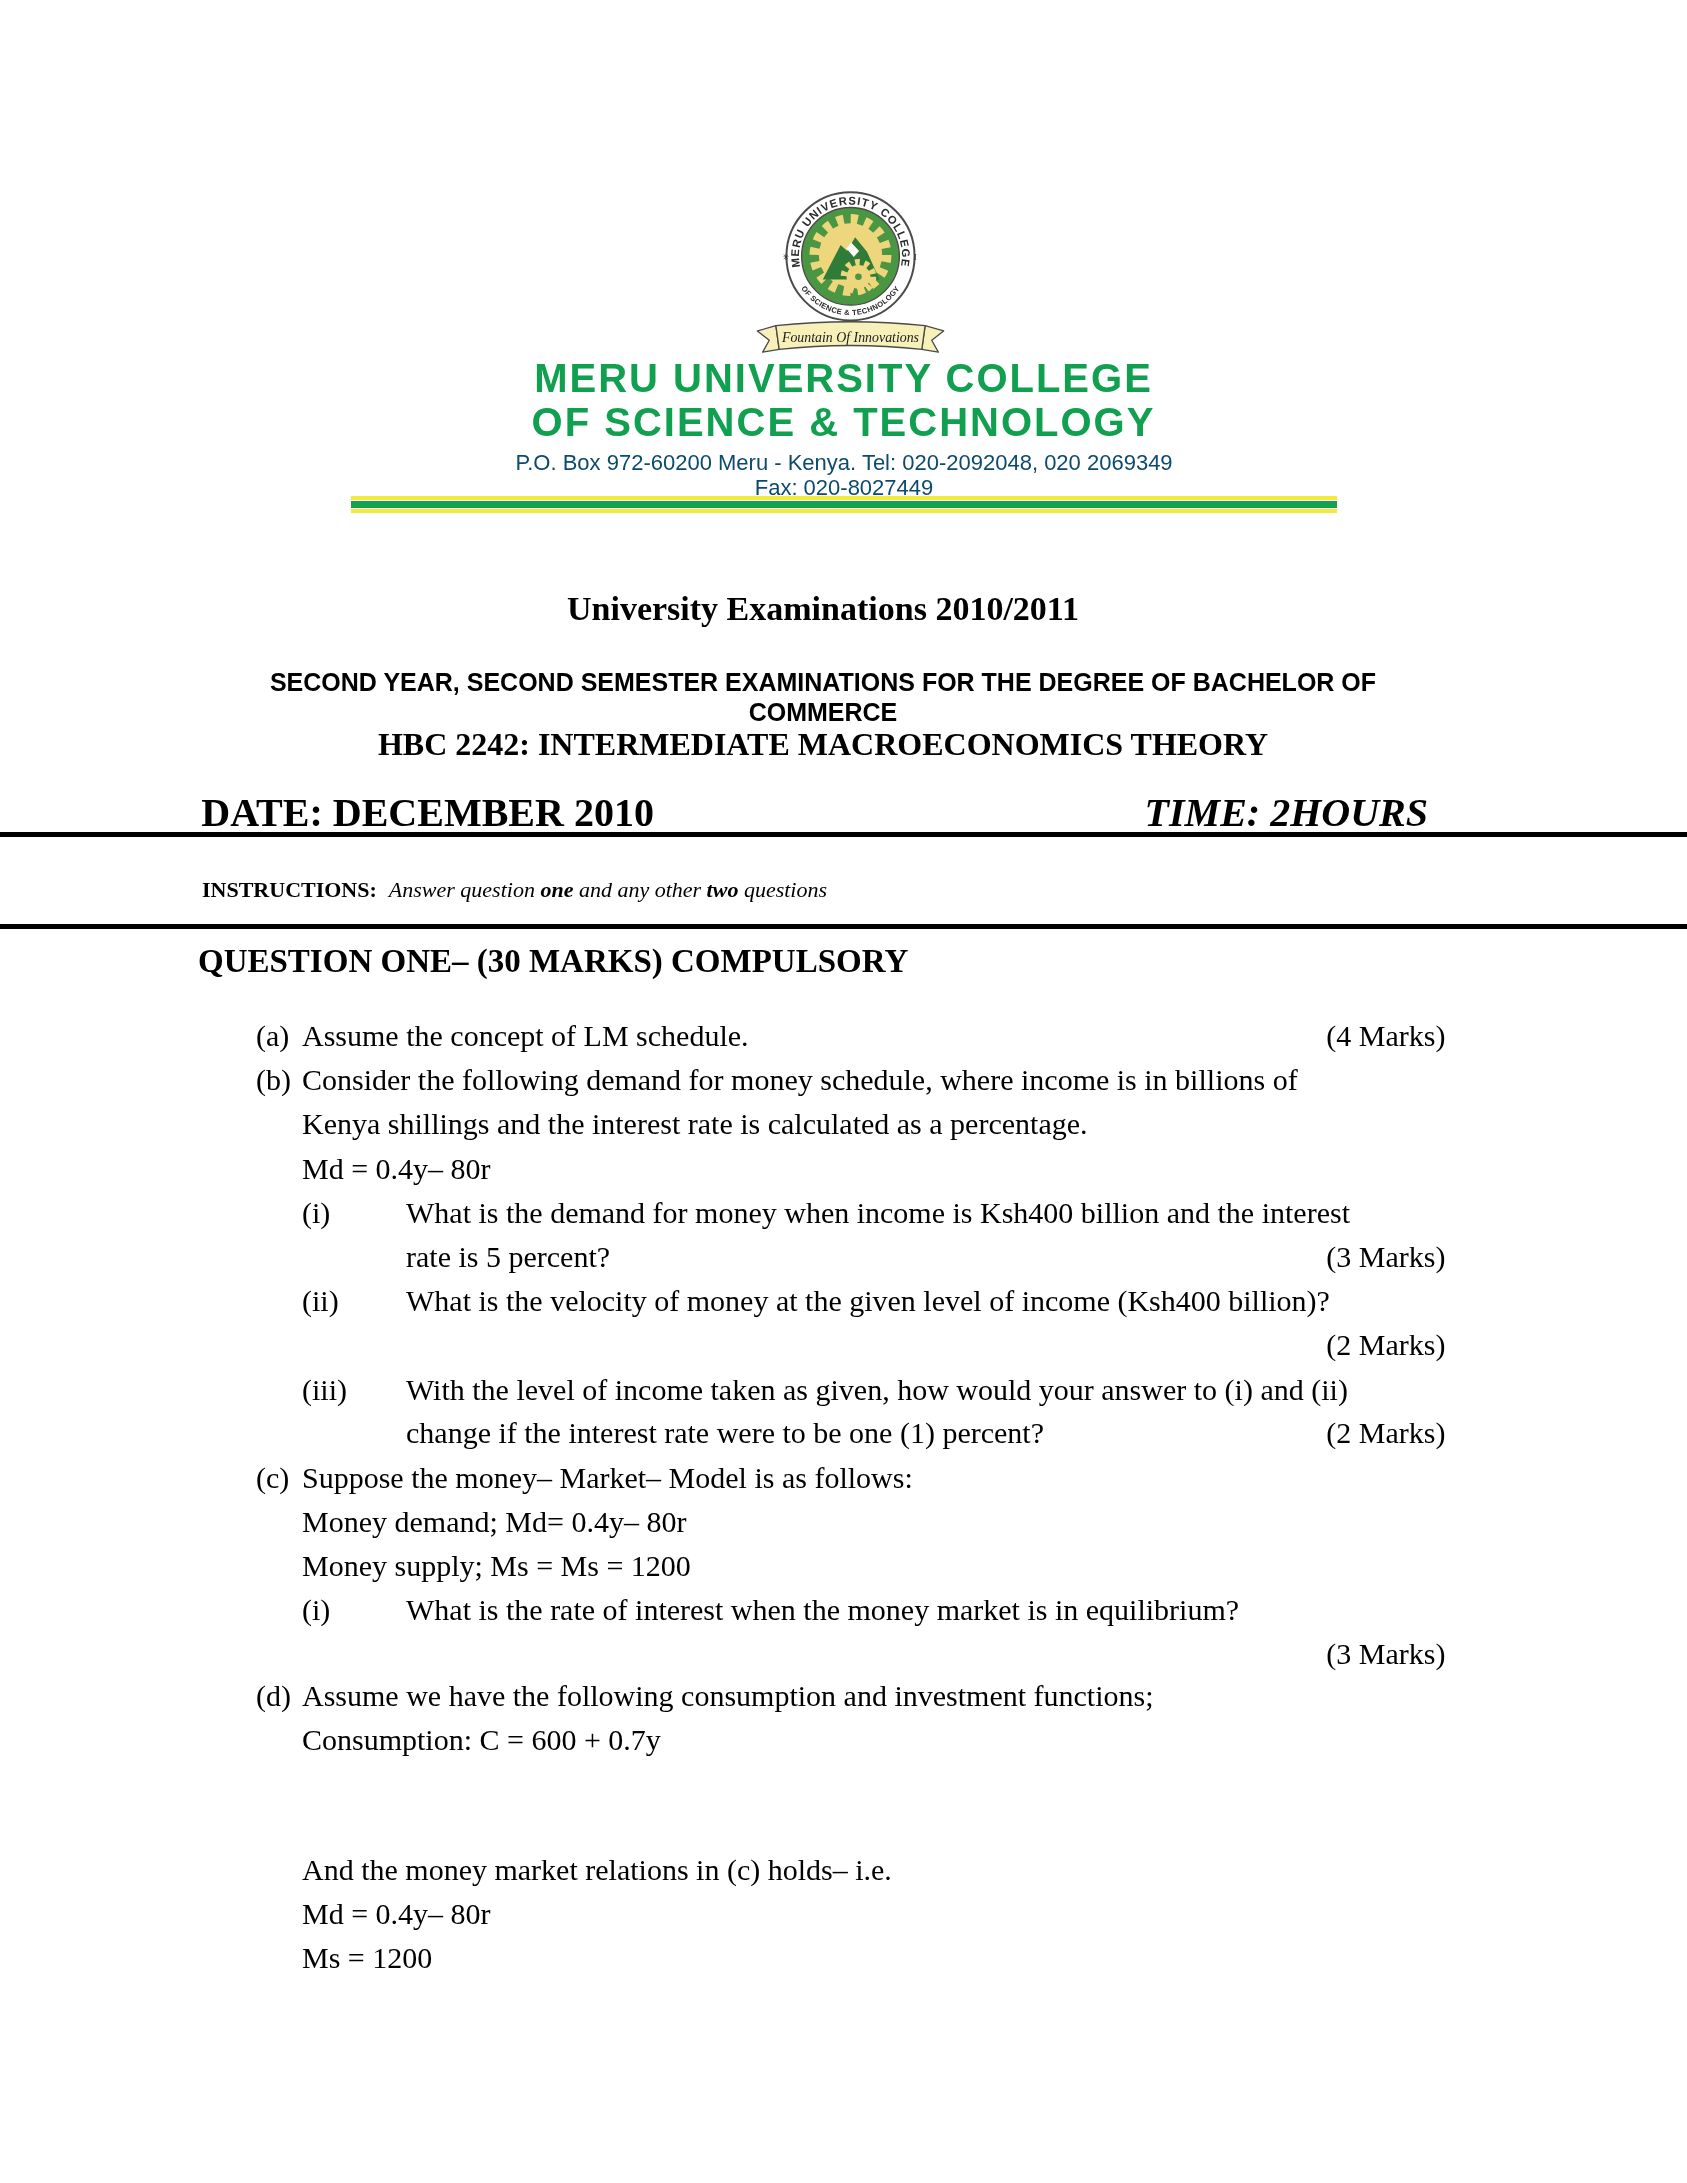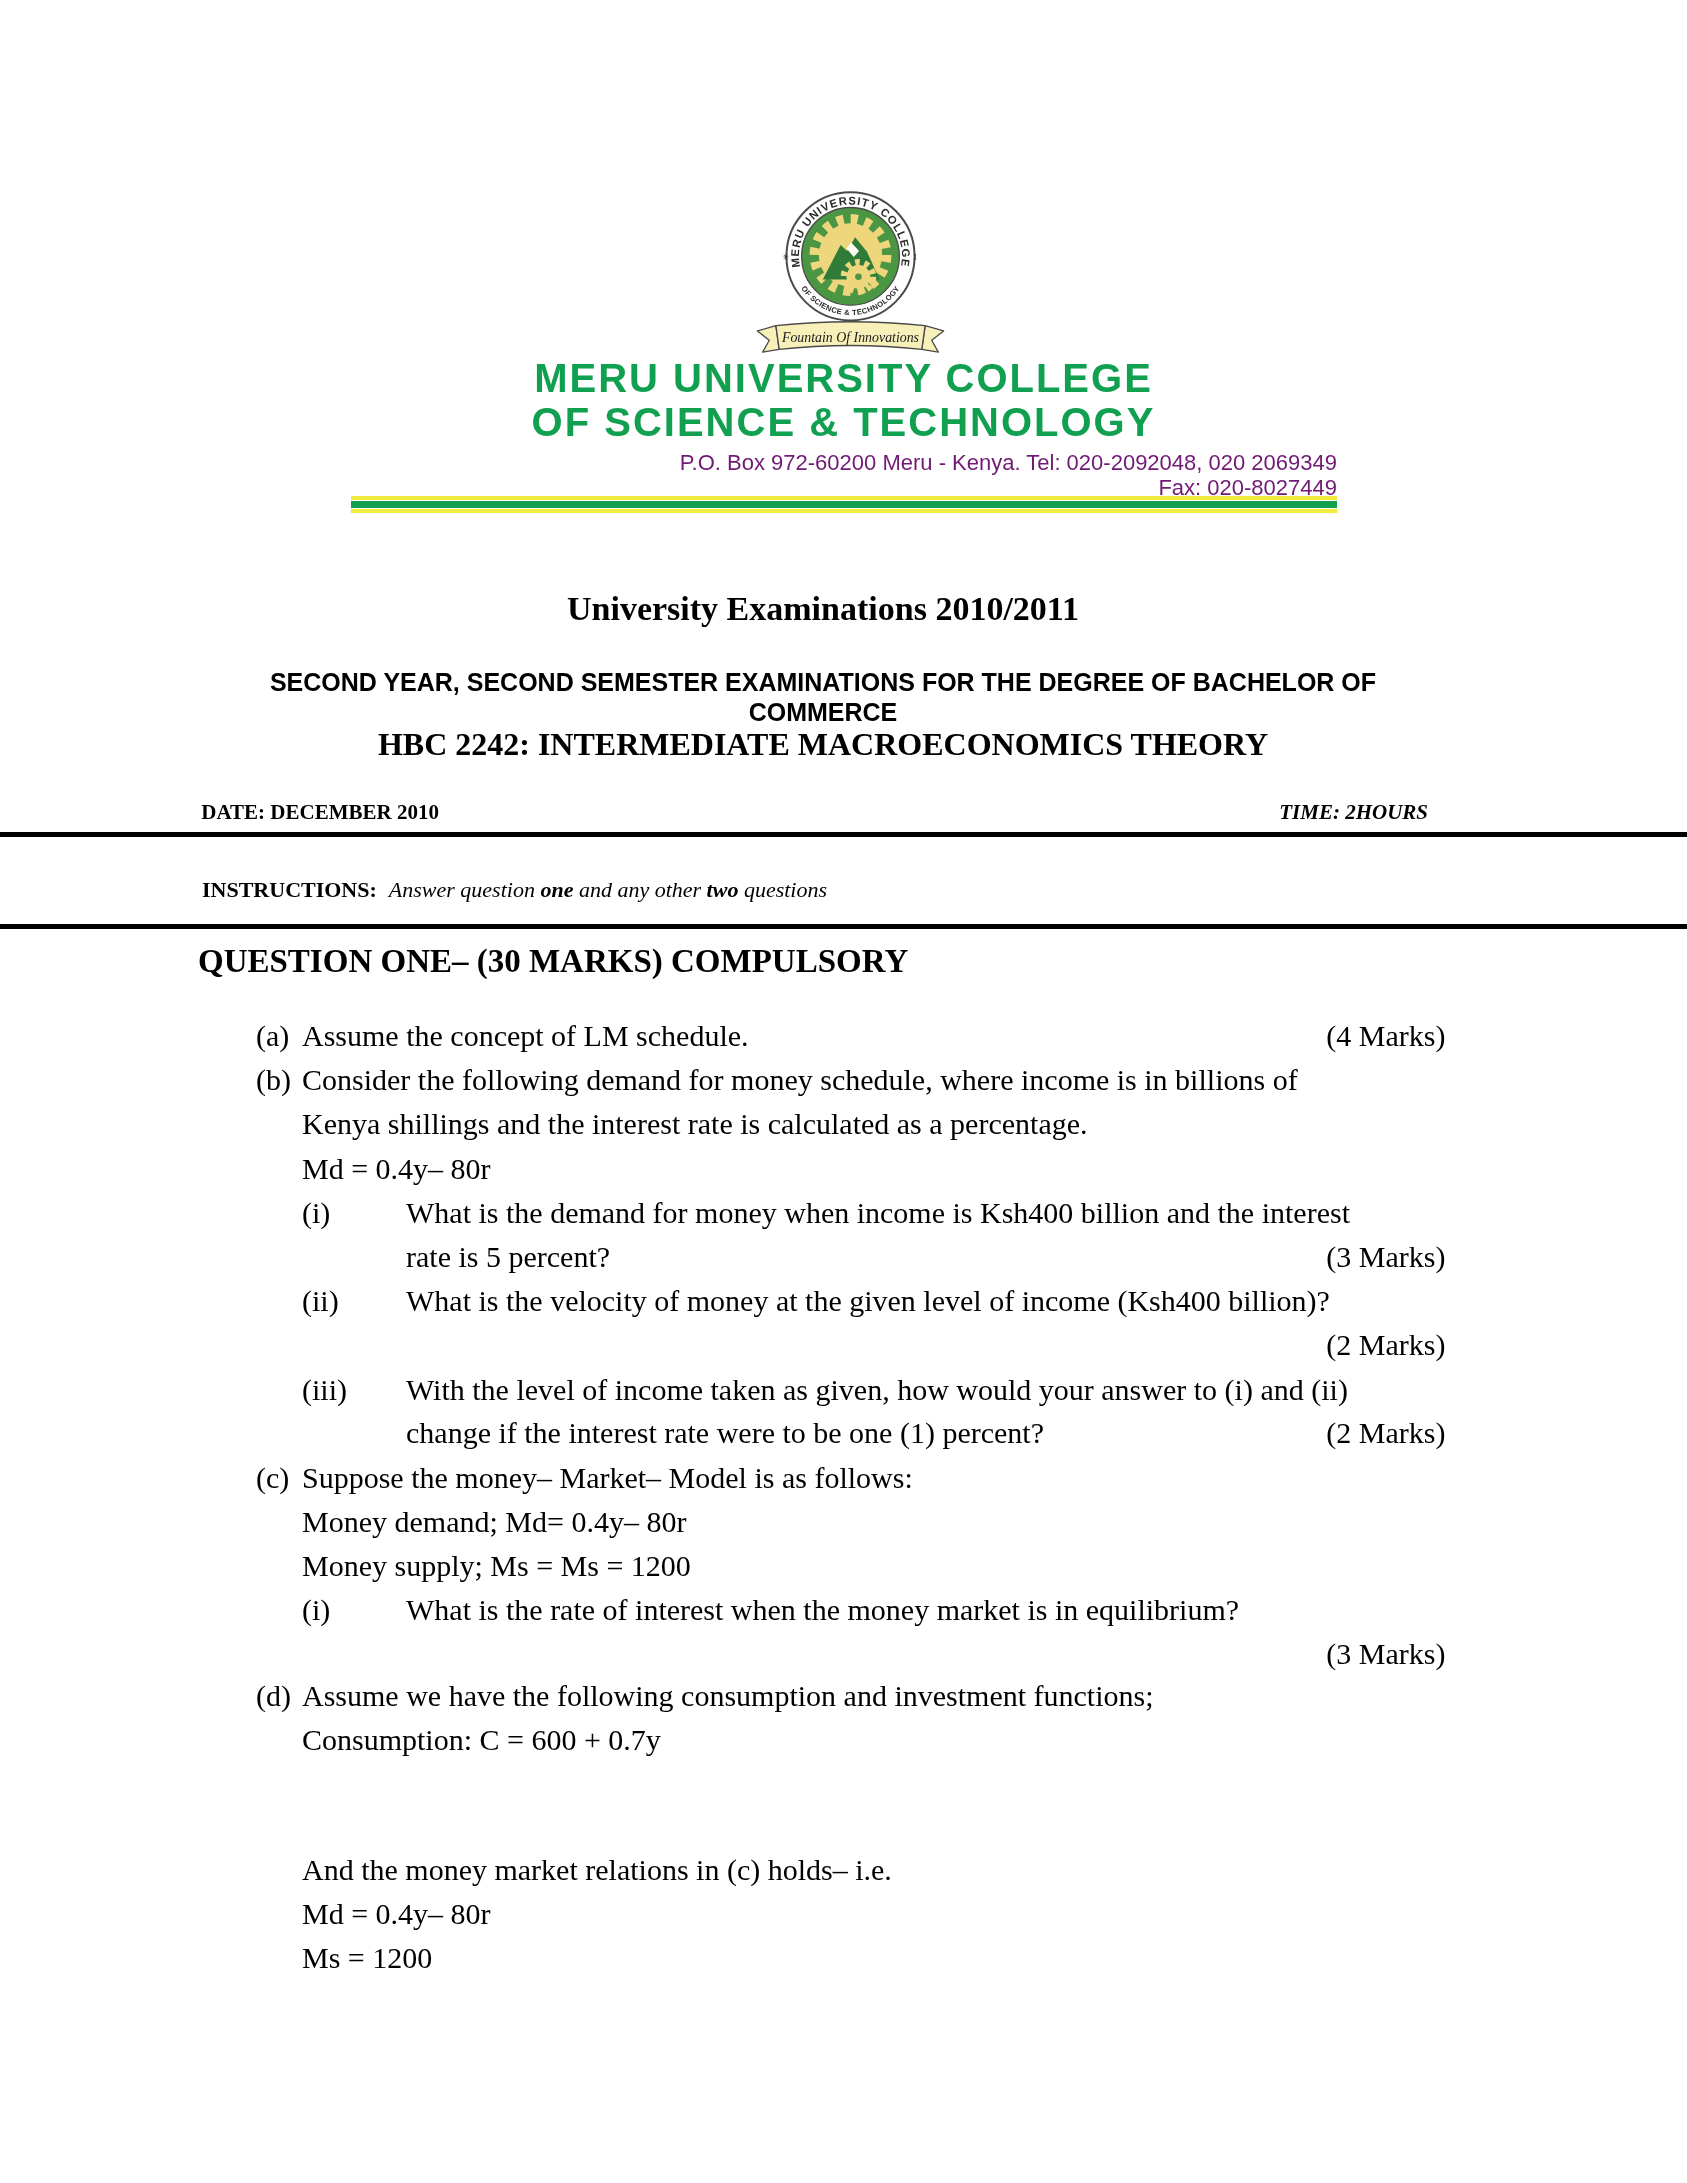--- a/index.html
+++ b/index.html
@@ -13,43 +13,43 @@
   .arc-bot{font-family:"Liberation Sans",sans-serif; font-weight:bold; font-size:11.5px; letter-spacing:0.5px; fill:#2b2b2b;}
   .ring-mark{font-family:"Liberation Serif",serif; font-size:13px; fill:#2b2b2b;}
   .banner-text{font-family:"Liberation Serif",serif; font-style:italic; font-size:21px; fill:#1c1c1c;}
   .org-line{
     position:absolute; left:0; width:1687px; text-align:center;
     font-family:"Liberation Sans",sans-serif; font-weight:bold; font-size:40px;
     letter-spacing:2px; color:#10a050; line-height:42px;
   }
   .org1{top:357px;} .org2{top:401px;}
   .addr-line{
-    position:absolute; left:351px; width:986px; text-align:right;
-    font-family:"Liberation Sans",sans-serif; font-size:22px; color:#701a75; line-height:24px;
+    position:absolute; left:351px; width:986px; text-align:center;
+    font-family:"Liberation Sans",sans-serif; font-size:22px; color:#0c4a6e; line-height:24px;
   }
   .addr{top:451px;} .fax{top:476px;}
   .stripes{position:absolute; left:351px; top:496px; width:986px; height:17px;}
   .stripe{position:absolute; left:0; width:100%;}
   .stripe.y1{top:0; height:4px;}
   .stripe.g {top:5.3px; height:6.6px;}
   .stripe.y2{top:13.2px; height:4px;}
   
   .exam-title{
     position:absolute; left:198px; top:589px; width:1250px; text-align:center;
     font-size:34px; font-weight:bold; line-height:40px;
   }
   .exam-subtitle{
     position:absolute; left:198px; top:667px; width:1250px; text-align:center;
     font-family:"Liberation Sans",sans-serif; font-weight:bold; font-size:25px; line-height:30px;
   }
   .exam-course{
     position:absolute; left:198px; top:726px; width:1250px; text-align:center;
     font-size:32px; font-weight:bold; line-height:37px;
   }
-  .dateline{position:absolute; left:198px; top:794px; width:1250px; height:40px; font-size:21px; font-weight:bold; line-height:37px;}
+  .dateline{position:absolute; left:198px; top:794px; width:1250px; height:40px; font-size:40px; font-weight:bold; line-height:37px;}
   .date-label{position:absolute; left:3.3px;}
   .time-label{position:absolute; right:20px;font-style:italic;}
   .rule{position:absolute; left:0; width:1687px; height:5.3px; background:#000;}
   .rule1{top:832px;} .rule2{top:924px;}
   .instr{position:absolute; left:202px; top:871px; width:1250px; font-size:22px; line-height:37px;}
   .instr .lab{font-weight:bold; margin-right:12px;}
   .instr .it{font-style:italic;}
   .instr .bi{font-style:italic; font-weight:bold;}
   .qhead{position:absolute; left:198px; top:942px; font-size:33px; font-weight:bold; line-height:38px;}
   

